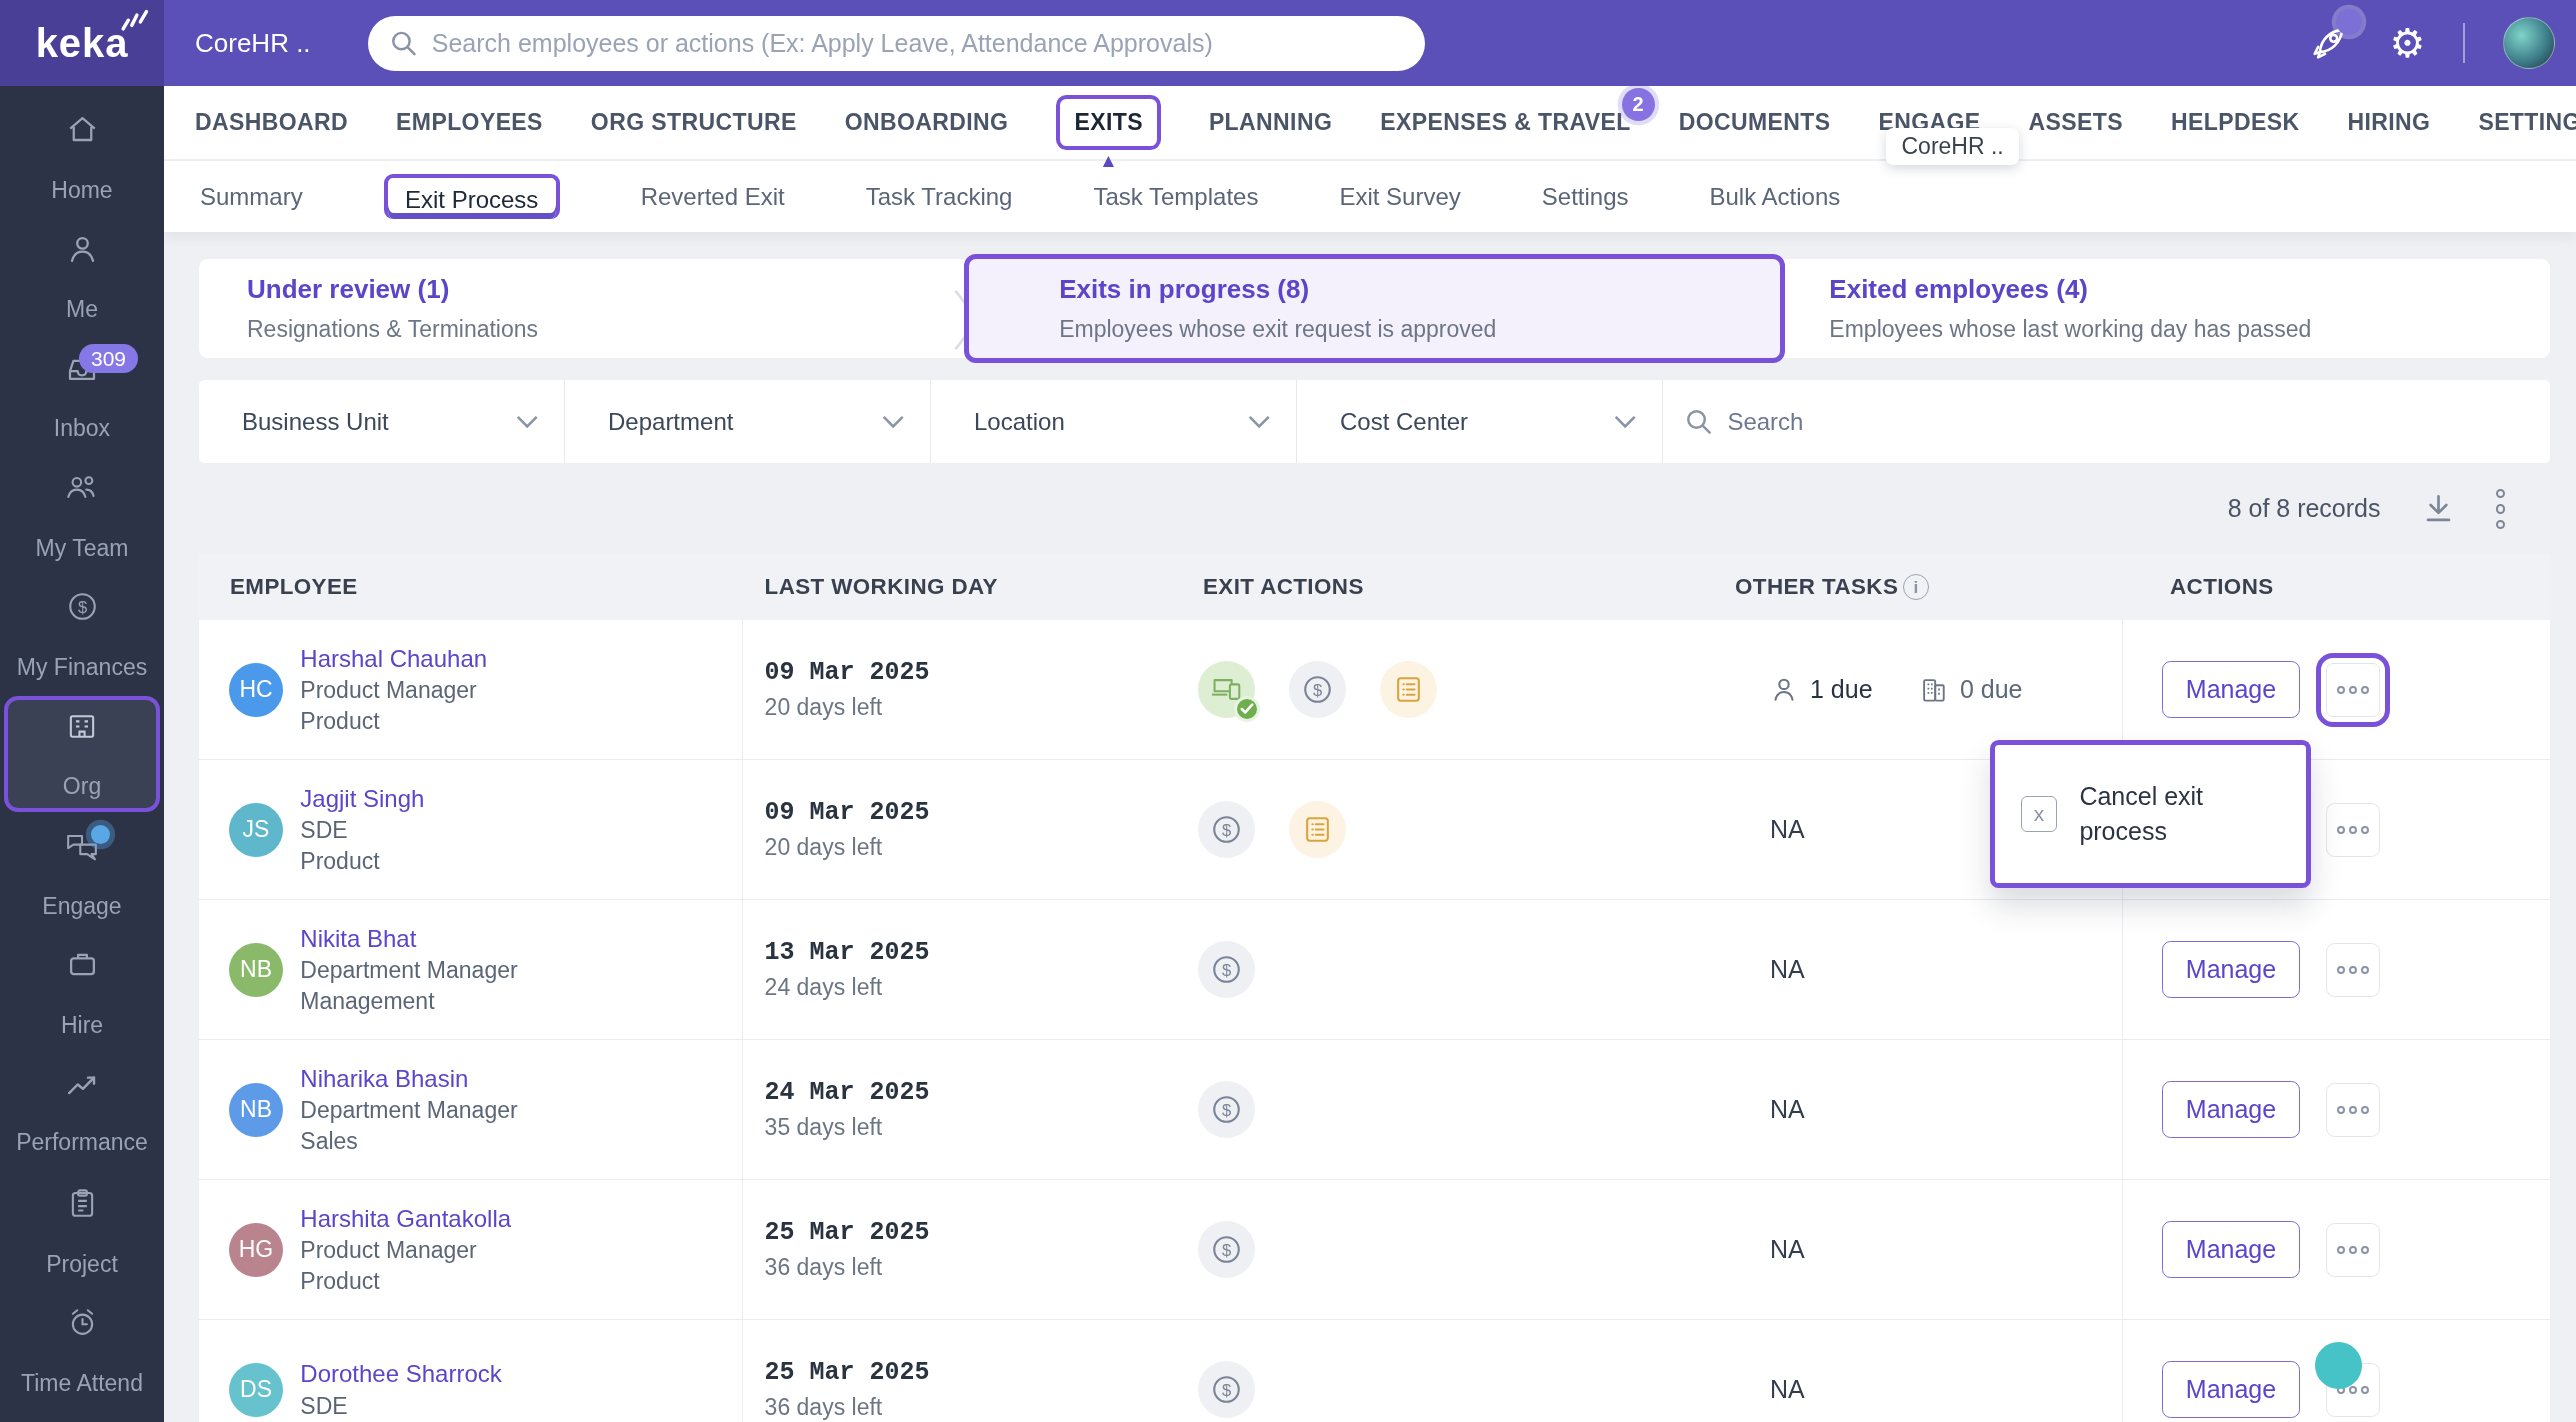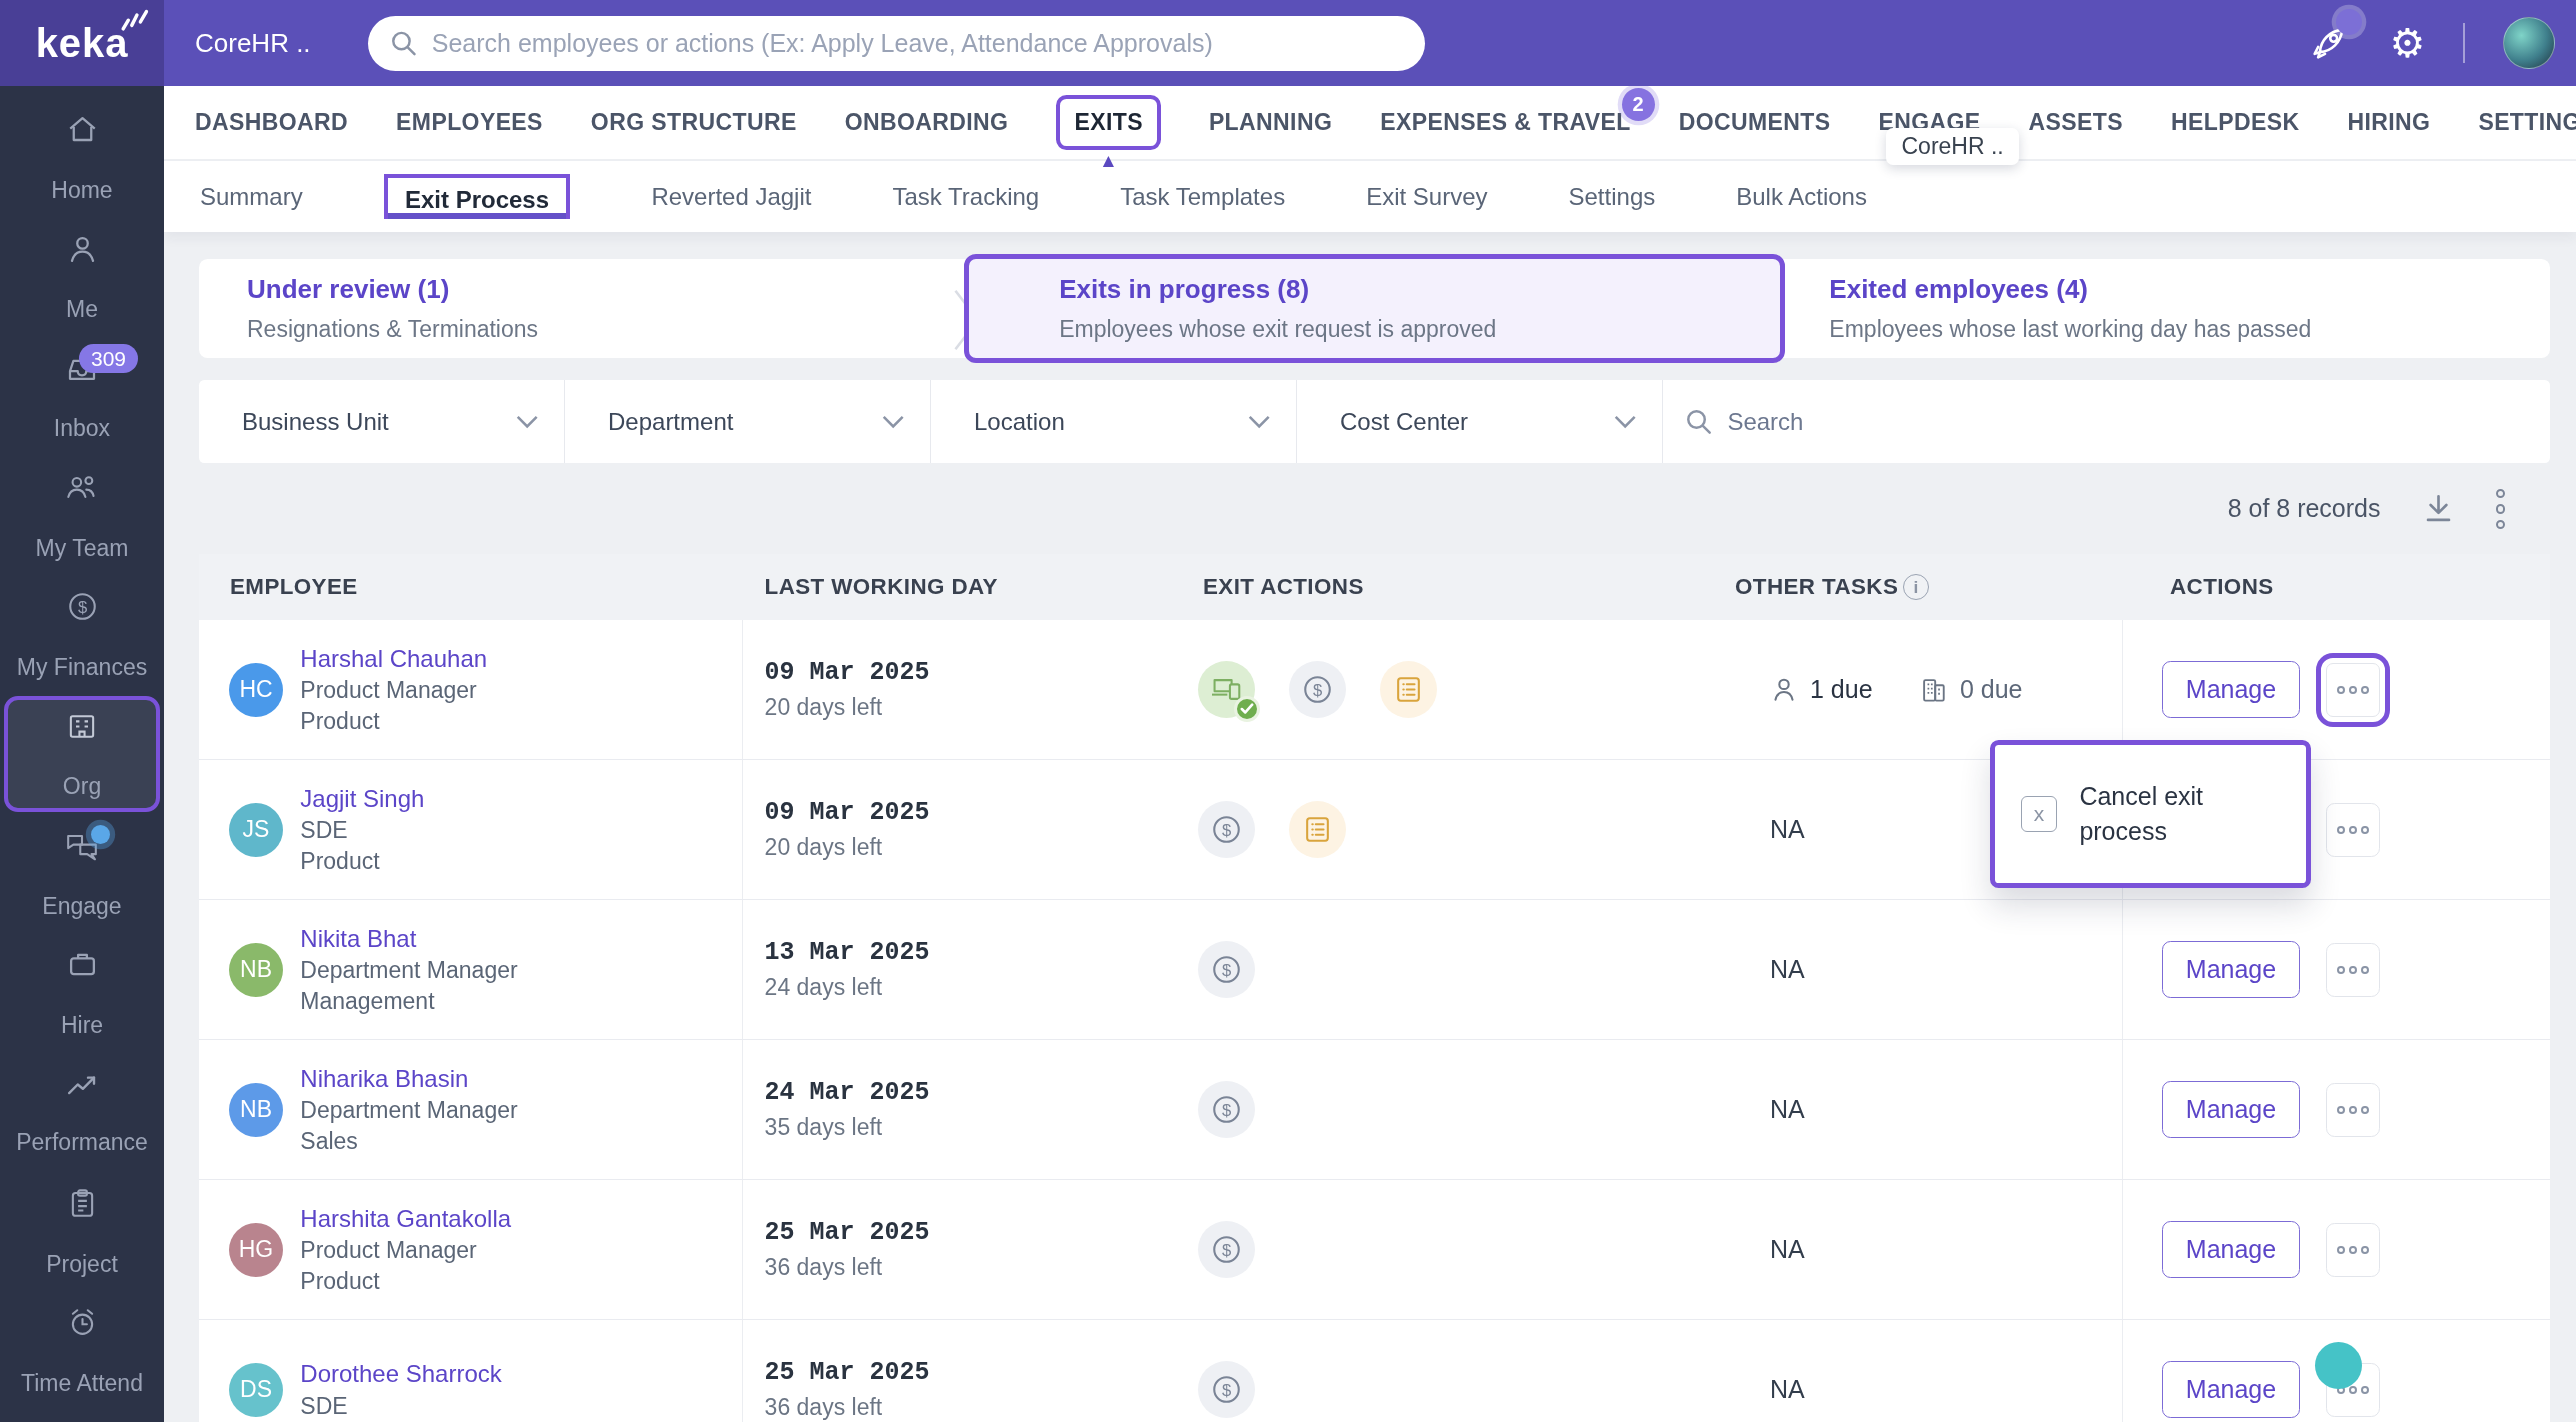--- a/index.html
+++ b/index.html
@@ -27,21 +27,21 @@
   
   .topnav{ position:absolute; left:164px; top:86px; right:0; height:73px; background:#fff; display:flex; align-items:center; gap:48px; padding-left:31px; z-index:20; }
   .tn-item{ font-size:23px; font-weight:bold; color:#4b5568; letter-spacing:0.4px; position:relative; cursor:pointer; white-space:nowrap; }
   .tn-item.active{ color:#1d2634; border:4.3px solid #7a52d9; border-radius:10.4px; padding:10.4px 14px; }
   .tn-caret{ position:absolute; left:50%; bottom:-26px; transform:translateX(-50%); color:#5b49c0; font-size:19px; }
   .tn-badge{ position:absolute; top:-21px; right:-24px; width:33px; height:33px; border-radius:50%; background:#8672e0; color:#fff; font-size:20px; font-weight:bold; display:flex; align-items:center; justify-content:center; box-shadow:0 0 0 4.3px rgba(134,114,224,.25); }
 
   
   .subnav{ position:absolute; left:164px; top:160px; right:0; height:72px; background:#fff; border-top:0.9px solid #eceef2; box-shadow:0 7px 10.4px rgba(30,40,70,.05); display:flex; align-items:center; gap:81px; padding-left:36px; z-index:19; }
   .sn-item{ font-size:24px; color:#5a6577; cursor:pointer; white-space:nowrap; }
-  .sn-item.active{ color:#212a38; font-weight:bold; border:4.3px solid #7a52d9; border-radius:0; padding:8.6px 17.3px 5.2px; border-bottom:none; box-shadow:inset 0 -6px 0 #6450c8; }
+  .sn-item.active{ color:#212a38; font-weight:normal; border:4.3px solid #7a52d9; border-radius:9px; padding:8.6px 17.3px 5.2px; border-bottom:none; box-shadow:inset 0 -6px 0 #6450c8; }
   .hover-tip{ position:absolute; left:1886px; top:128px; background:#fff; border-radius:7px; padding:5.2px 15.5px; font-size:23px; color:#39424f; box-shadow:0 3.5px 12px rgba(30,40,70,.18); z-index:40; }
 
   
   .sidebar{ position:absolute; left:0; top:86px; width:164px; bottom:0; background:#2c3347; padding-top:21px; z-index:25; }
   .side-item{ height:102px; margin-bottom:17.3px; display:flex; flex-direction:column; align-items:center; justify-content:center; gap:8.6px; color:#9aa2b5; cursor:pointer; position:relative; }
   .side-item .lbl{ font-size:23px;margin-top:21px; }
   .side-item.active{ height:116px; margin-top:-7px; margin-bottom:10.4px; border:4.3px solid #7a52d9; border-radius:14px; background:#3a4154; margin-left:4.3px; margin-right:4.3px; }
   .side-badge{ position:absolute; top:-1.7px; left:79px; background:#8577e6; color:#fff; font-size:21px; border-radius:15.5px; padding:2.6px 12px; }
   .side-dot{ position:absolute; top:1.7px; left:91px; width:19px; height:19px; border-radius:50%; background:#5aa7e8; box-shadow:0 0 0 5.2px rgba(90,167,232,.35); }
 
@@ -165,21 +165,21 @@
     <span class="tn-item">ENGAGE</span>
     <span class="tn-item">ASSETS</span>
     <span class="tn-item">HELPDESK</span>
     <span class="tn-item">HIRING</span>
     <span class="tn-item">SETTINGS</span>
   </div>
 
   <div class="subnav">
     <span class="sn-item">Summary</span>
     <span class="sn-item active">Exit Process</span>
-    <span class="sn-item">Reverted Jagjit</span>
+    <span class="sn-item">Reverted Exit</span>
     <span class="sn-item">Task Tracking</span>
     <span class="sn-item">Task Templates</span>
     <span class="sn-item">Exit Survey</span>
     <span class="sn-item">Settings</span>
     <span class="sn-item">Bulk Actions</span>
   </div>
   <div class="hover-tip">CoreHR ..</div>
 
   <div class="sidebar">
     <div class="side-item">

